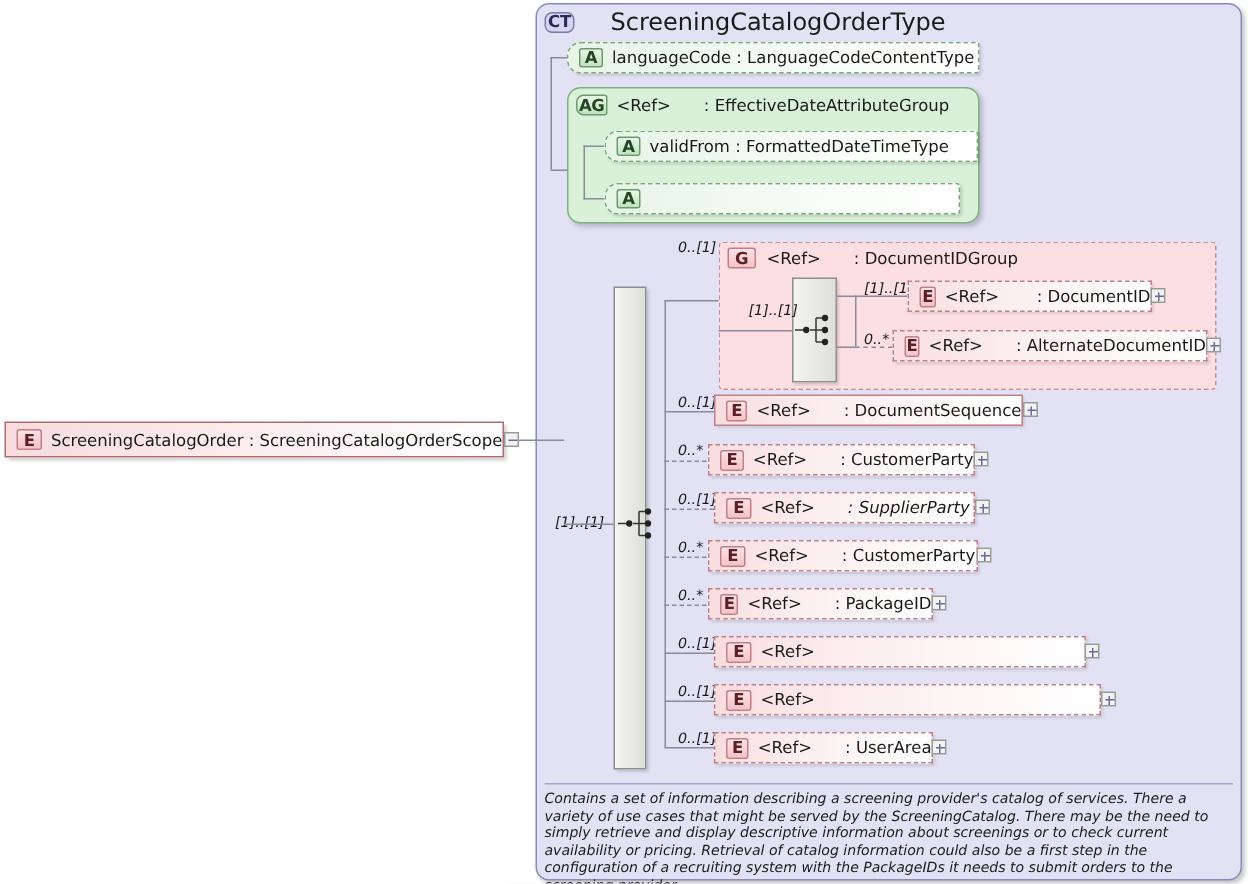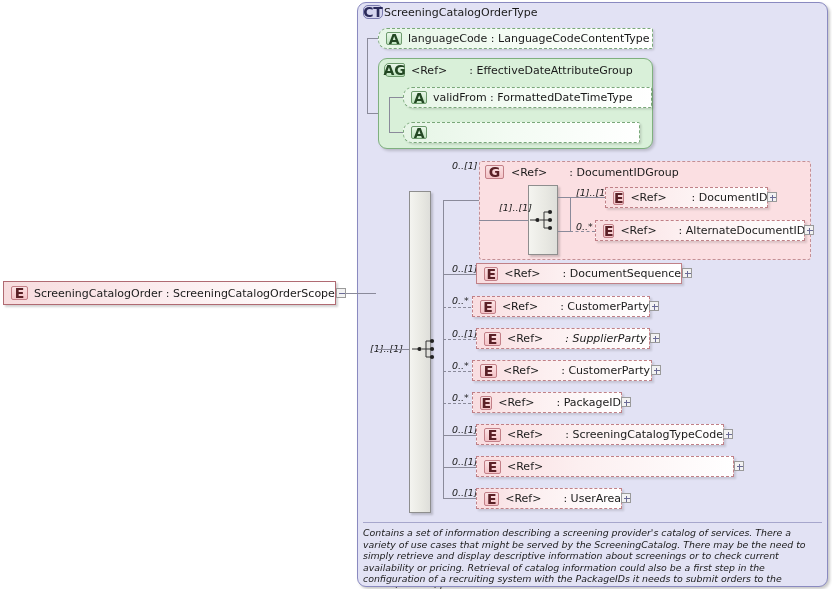--- a/index.html
+++ b/index.html
@@ -22,21 +22,21 @@
     left: 357px; top: 2px; width: 471px; height: 585px;
     background: #e2e2f4;
     border: 1px solid #8a8ac0;
     border-radius: 9px;
     box-shadow: 2px 2px 3px rgba(0,0,0,0.22);
   }
 
   
   .badge {
     display: inline-flex; align-items: center; justify-content: center;
-    font-size: 14px; font-weight: bold;
+    font-size: 11px; font-weight: bold;
     font-family: "DejaVu Sans", sans-serif;
     letter-spacing: -0.2px;
     box-sizing: border-box;
   }
   .badge-ct {
     width: 20px; height: 14px;
     border: 1px solid #7a7aae;
     border-radius: 5px;
     background: #d5d5ef;
     color: #2a2a5a;
@@ -193,21 +193,21 @@
 </style>
 </head>
 <body>
 
 <div id="canvas">
 
   <div class="abs ct-container"></div>
 
   <div class="abs" style="left:363px; top:5px; display:flex; align-items:center;">
     <span class="badge badge-ct">CT</span>
-    <span style="margin-left:1px; font-size:11px; color:#1a1a1a;">ScreeningCatalogOrderType</span>
+    <span style="margin-left:24px; font-size:16px; color:#1a1a1a;">ScreeningCatalogOrderType</span>
   </div>
 
   <div class="abs node attr-node" style="left:378px; top:28px; width:275px; height:21px;">
     <span class="badge badge-a">A</span>
     <span class="lbl">languageCode  :  LanguageCodeContentType</span>
   </div>
 
   <div class="abs ag-panel" style="left:378px; top:58px; width:275px; height:91px;"></div>
 
   <div class="abs ag-head" style="left:384px; top:63px;">
@@ -357,21 +357,20 @@
     <span class="lbl">&lt;Ref&gt;</span>
     <span style="margin-left:22px;">: PackageID</span>
   </div>
   <div class="abs plusbox" style="left:621px; top:397px;"></div>
 
   <div class="card" style="left:452px; top:424px;">0..[1]</div>
   <div class="line-h" style="left:443px; top:435px; width:33px;"></div>
   <div class="abs node elem-node" style="left:476px; top:424px; width:248px; height:21px;">
     <span class="badge badge-e">E</span>
     <span class="lbl">&lt;Ref&gt;</span>
-    <span style="margin-left:22px;">: ScreeningCatalogTypeCode</span>
   </div>
   <div class="abs plusbox" style="left:723px; top:429px;"></div>
 
   <div class="card" style="left:452px; top:456px;">0..[1]</div>
   <div class="line-h" style="left:443px; top:467px; width:33px;"></div>
   <div class="abs node elem-node" style="left:476px; top:456px; width:258px; height:21px;">
     <span class="badge badge-e">E</span>
     <span class="lbl">&lt;Ref&gt;</span>
   </div>
   <div class="abs plusbox" style="left:734px; top:461px;"></div>

